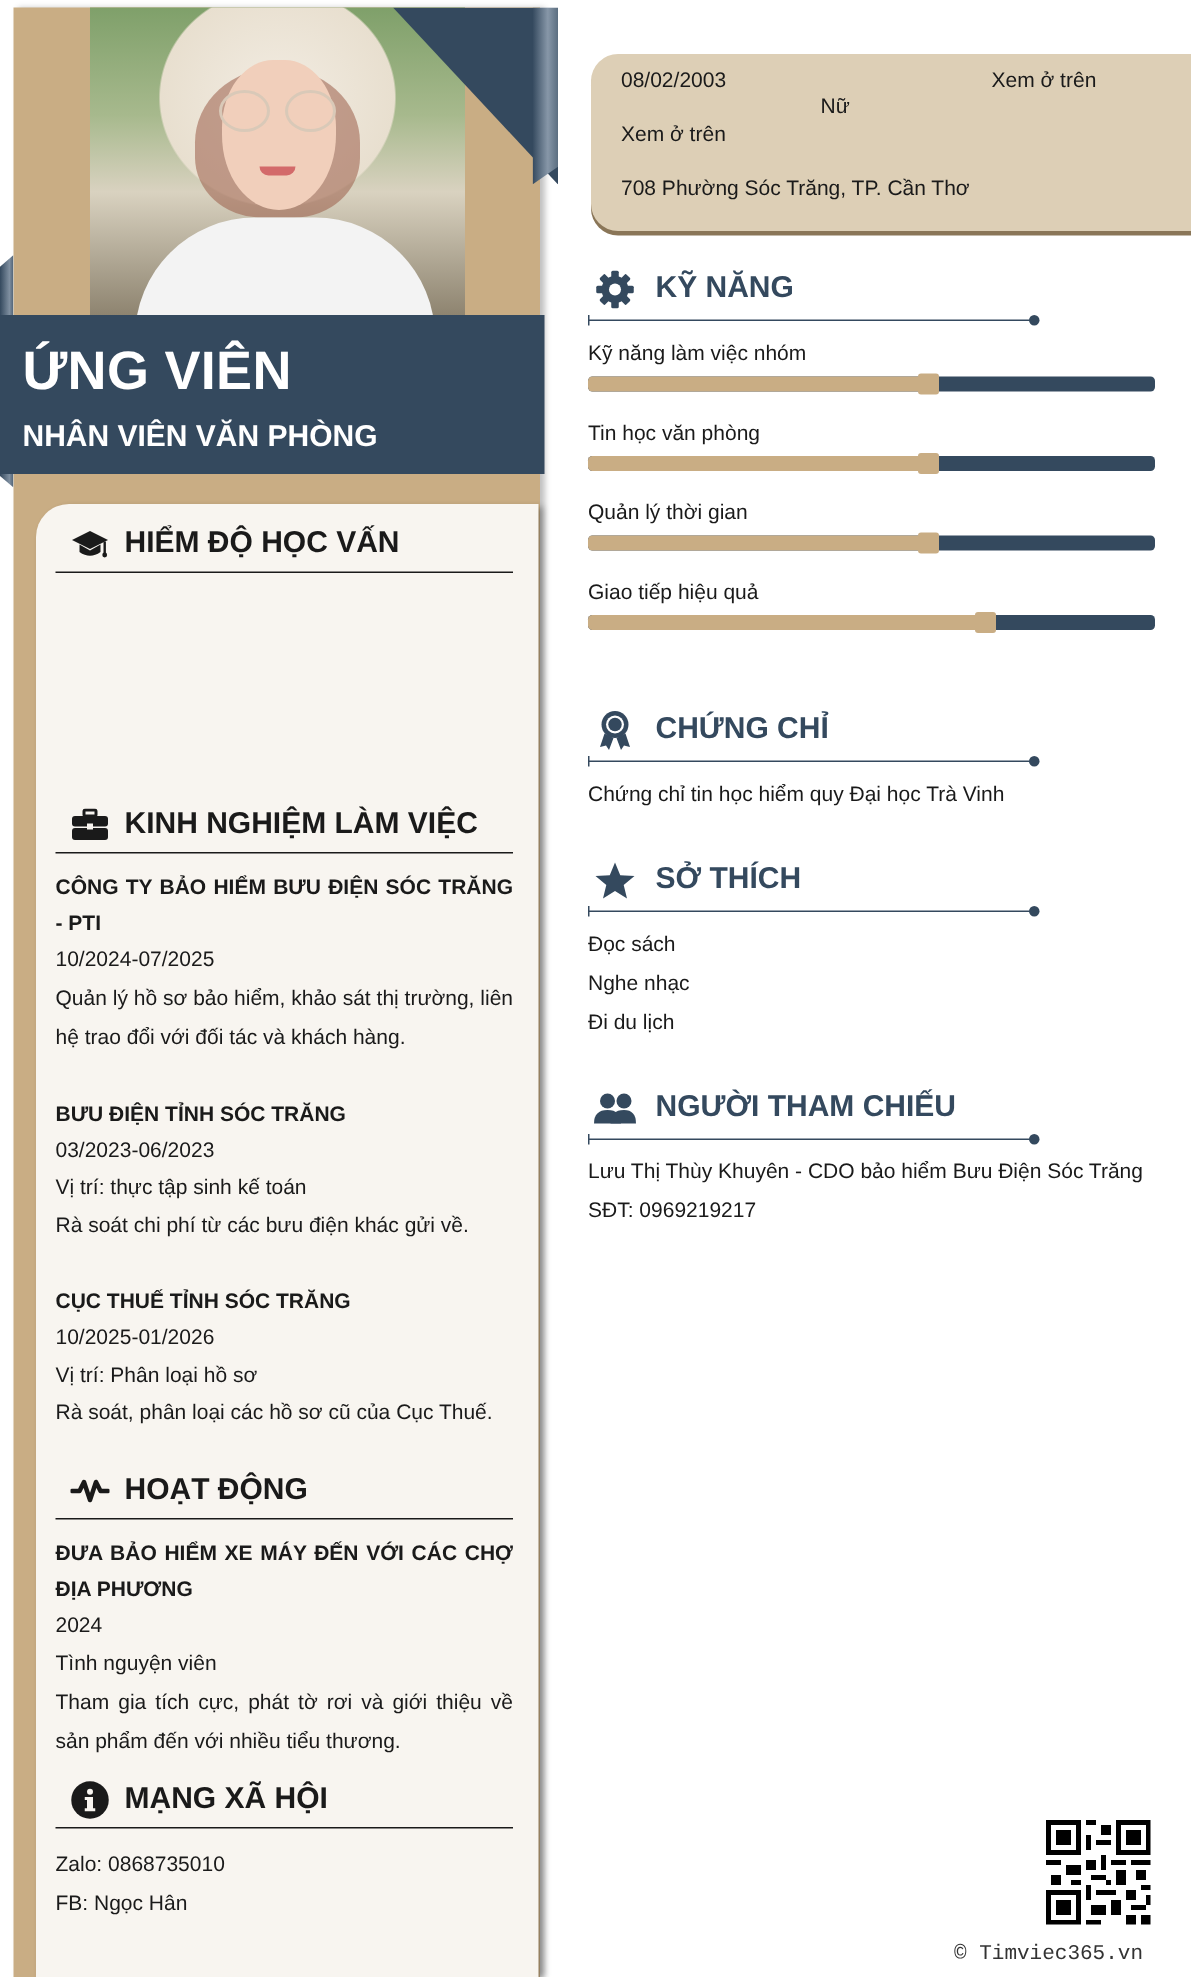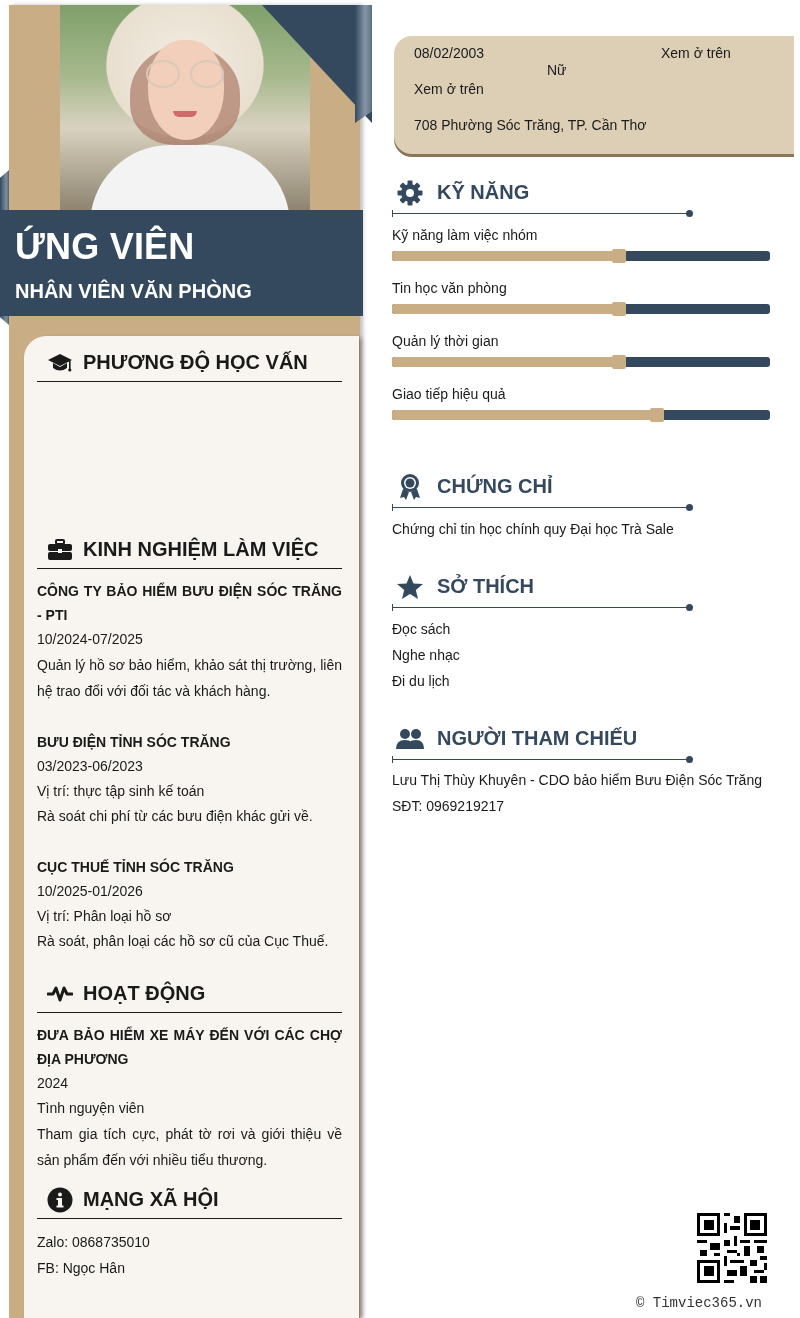--- a/index.html
+++ b/index.html
@@ -91,21 +91,21 @@
 <div class="lsec" style="top:344px;">
   <div class="lsec-head">
     <span class="ico">
       <svg width="26" height="20" viewBox="0 0 26 20">
           <path d="M13 1 L25 7 L13 13 L1 7 Z" fill="#1a1a1a"></path>
           <path d="M6 10 L6 15 Q13 20 20 15 L20 10 L13 14 Z" fill="#1a1a1a"></path>
           <rect x="22" y="8" width="1.6" height="8" fill="#1a1a1a"></rect>
           <circle cx="22.8" cy="17" r="1.6" fill="#1a1a1a"></circle>
         </svg>
     </span>
-    <span class="ttl">PHƯƠNG ĐỘ HỌC VẤN</span>
+    <span class="ttl">HIỂM ĐỘ HỌC VẤN</span>
   </div>
 </div>
 
 <div class="lsec" style="top:531px;">
   <div class="lsec-head">
     <span class="ico">
       <svg width="26" height="22" viewBox="0 0 26 22">
           <rect x="9" y="1" width="8" height="4" rx="1" fill="none" stroke="#1a1a1a" stroke-width="2"></rect>
           <rect x="1" y="5" width="24" height="7" rx="2" fill="#1a1a1a"></rect>
           <rect x="1" y="13" width="24" height="8" rx="2" fill="#1a1a1a"></rect>
@@ -237,21 +237,21 @@
           <circle cx="11" cy="10" r="9" fill="#34495e"></circle>
           <circle cx="11" cy="10" r="6" fill="#fff"></circle>
           <circle cx="11" cy="10" r="4.5" fill="#34495e"></circle>
           <path d="M4 16 L1 25 L5 24 L7 27 L10 19 Z" fill="#34495e"></path>
           <path d="M18 16 L21 25 L17 24 L15 27 L12 19 Z" fill="#34495e"></path>
         </svg>
     </span>
     <span class="ttl">CHỨNG CHỈ</span>
   </div>
   <div class="rsec-line"></div>
-  <div class="rtext" style="margin-top:8px;">Chứng chỉ tin học chính quy Đại học Trà Sale</div>
+  <div class="rtext" style="margin-top:8px;">Chứng chỉ tin học hiểm quy Đại học Trà Vinh</div>
 </div>
 
 <div class="rsec" style="top:571px;">
   <div class="rsec-head">
     <span class="ico">
       <svg width="28" height="26" viewBox="0 0 28 26">
           <polygon points="14,1 17.5,9.5 27,10 19.8,16 22,25 14,20 6,25 8.2,16 1,10 10.5,9.5" fill="#34495e"></polygon>
         </svg>
     </span>
     <span class="ttl">SỞ THÍCH</span>

